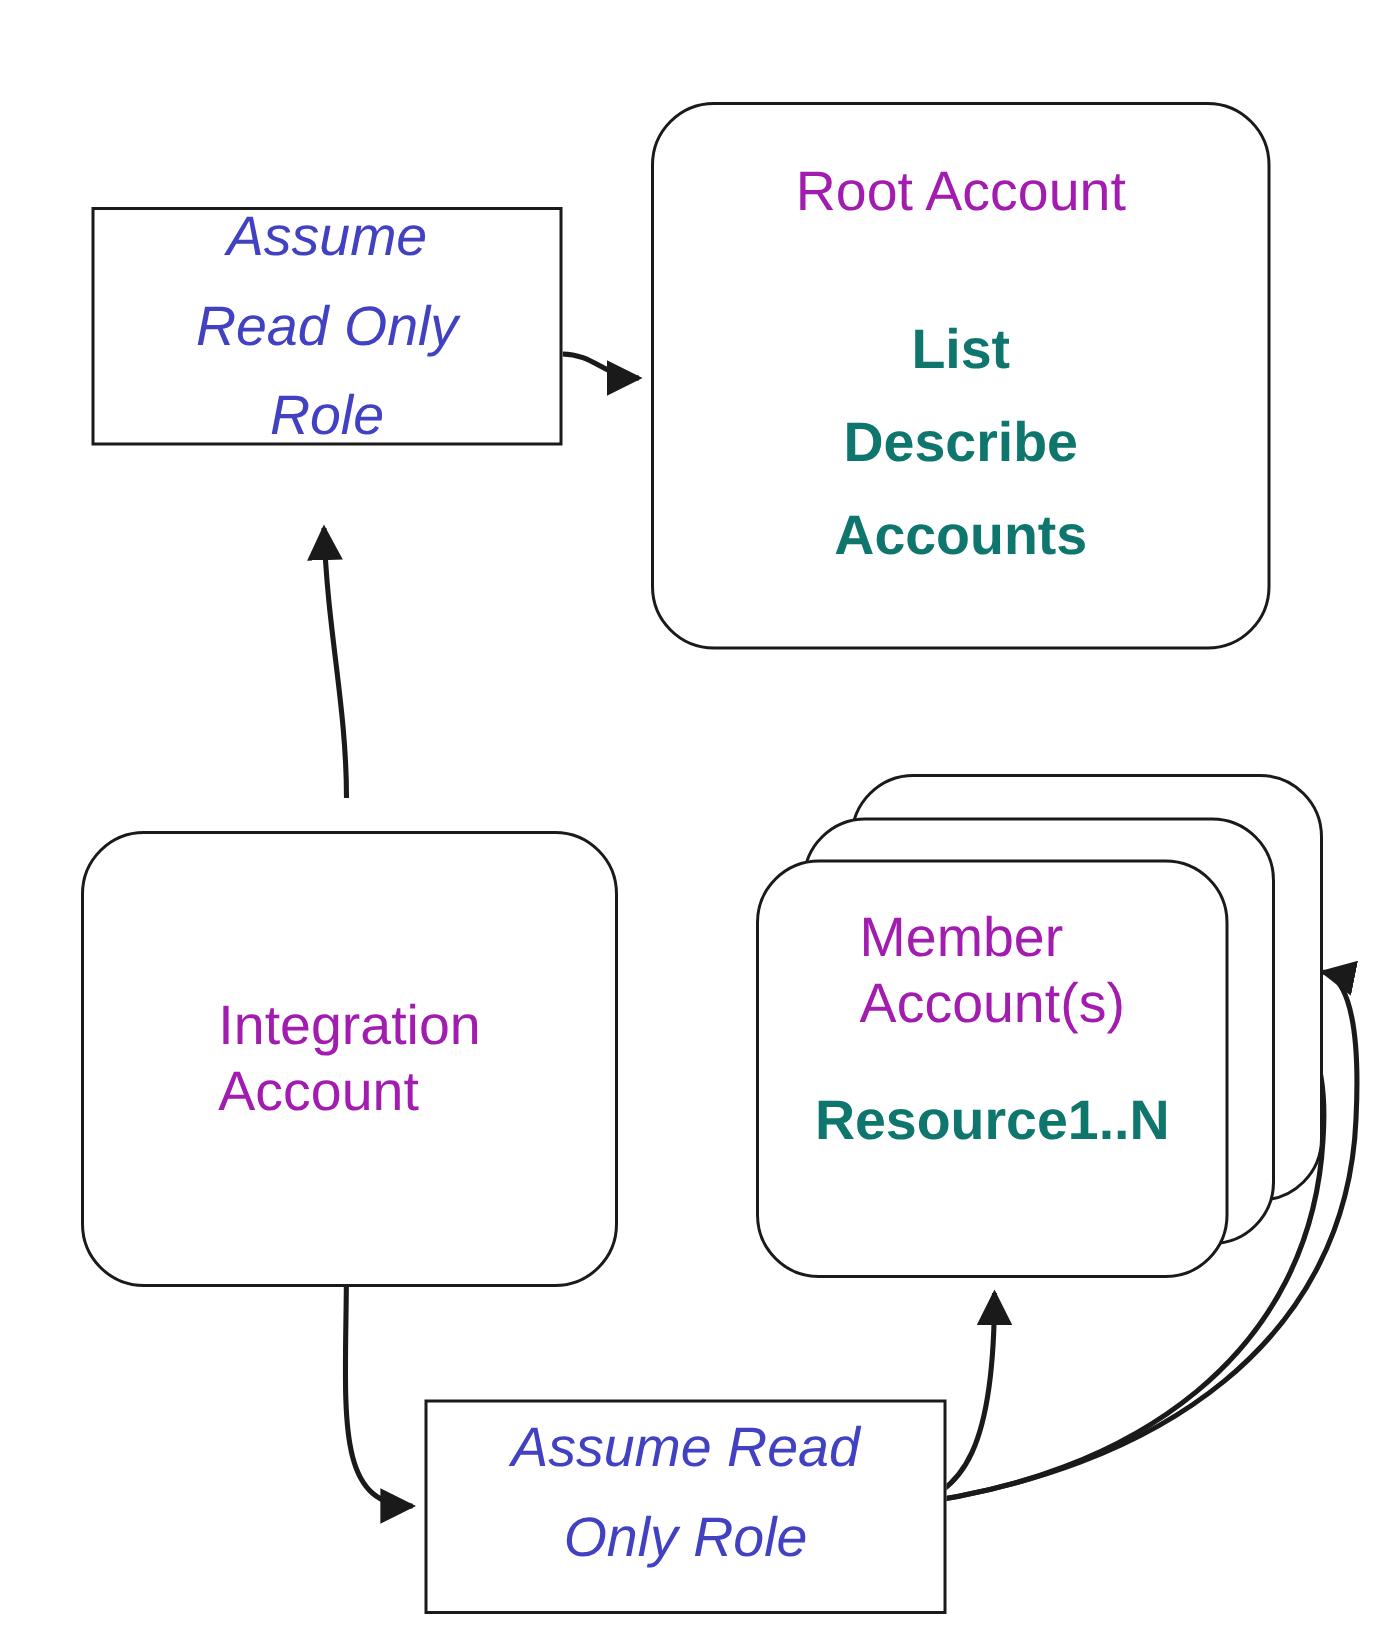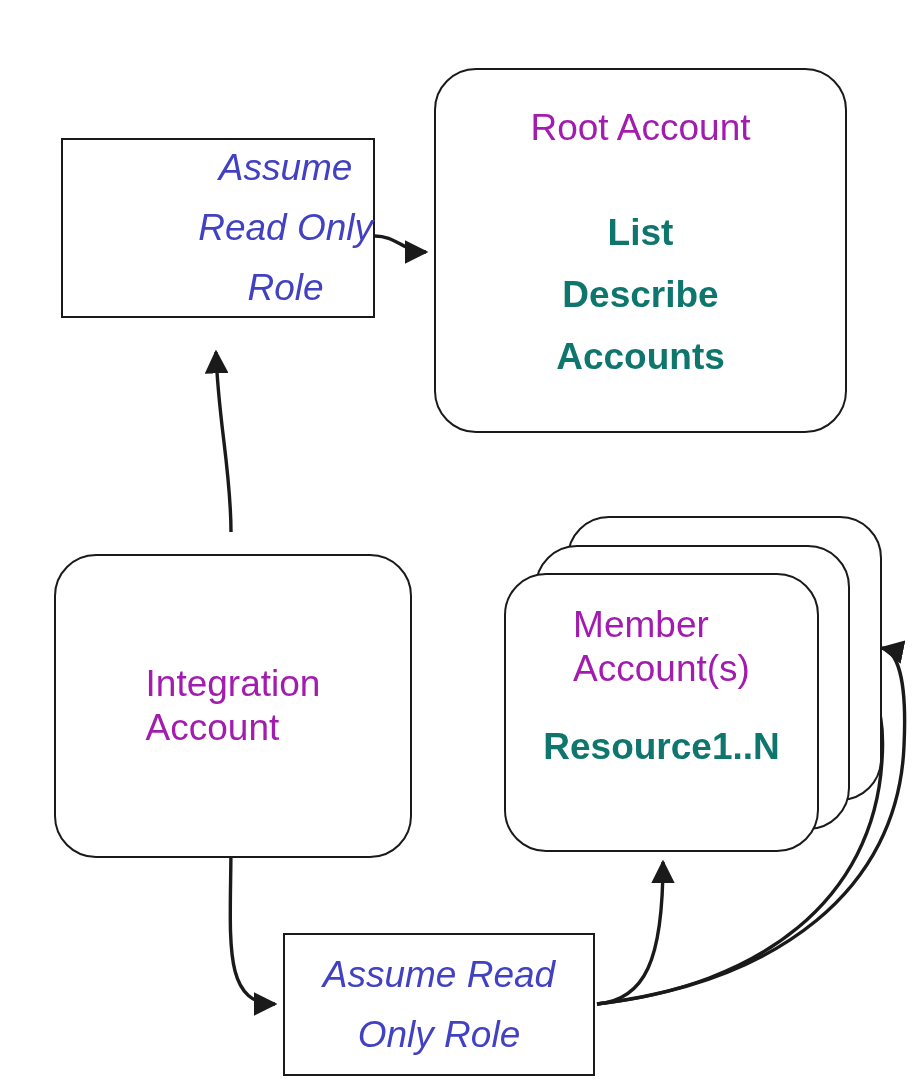--- a/index.html
+++ b/index.html
@@ -64,23 +64,22 @@
     font-family: "Liberation Sans", sans-serif;
     font-weight: 700;
     font-size: 37px;
     line-height: 1.68;
     text-align: center;
     white-space: pre-line;
   }
 
   
   #node-assume-ro-top {
-    left: 61px;  top: 138px;  width: 314px;  height: 180px;
+    left: 61px;  top: 138px;  width: 314px;  height: 159px;
     justify-content: center;
-    align-items: flex-end;
   }
   #node-root-account {
     left: 434px; top: 68px;  width: 413px; height: 365px;
     justify-content: flex-start;
     padding-top: 36px;
   }
   #node-root-account .label-teal { margin-top: 52px; }
 
   #node-integration-account {
     left: 54px;  top: 554px; width: 358px; height: 304px;
@@ -97,22 +96,22 @@
   #card-back   { left: 567px; top: 516px; width: 315px; height: 285px; }
   #card-mid    { left: 535px; top: 545px; width: 315px; height: 285px; }
   #card-front  {
     left: 504px; top: 573px; width: 315px; height: 279px;
     display: flex; flex-direction: column; align-items: center;
     justify-content: flex-start; padding-top: 28px;
   }
   #card-front .label-teal { margin-top: 26px; }
 
   #node-assume-ro-bottom {
-    left: 283px; top: 933px; width: 312px; height: 143px;
-    justify-content: center;
+    left: 283px; top: 933px; width: 348px; height: 143px;
+    justify-content: flex-start;
   }
 </style>
 </head>
 <body>
 
 <div id="canvas">
 
   <svg id="edges" viewBox="0 0 915 1092">
     <defs>
       <marker id="arrow" viewBox="0 0 10 10" refX="9" refY="5" markerWidth="7" markerHeight="7" orient="auto-start-reverse">

